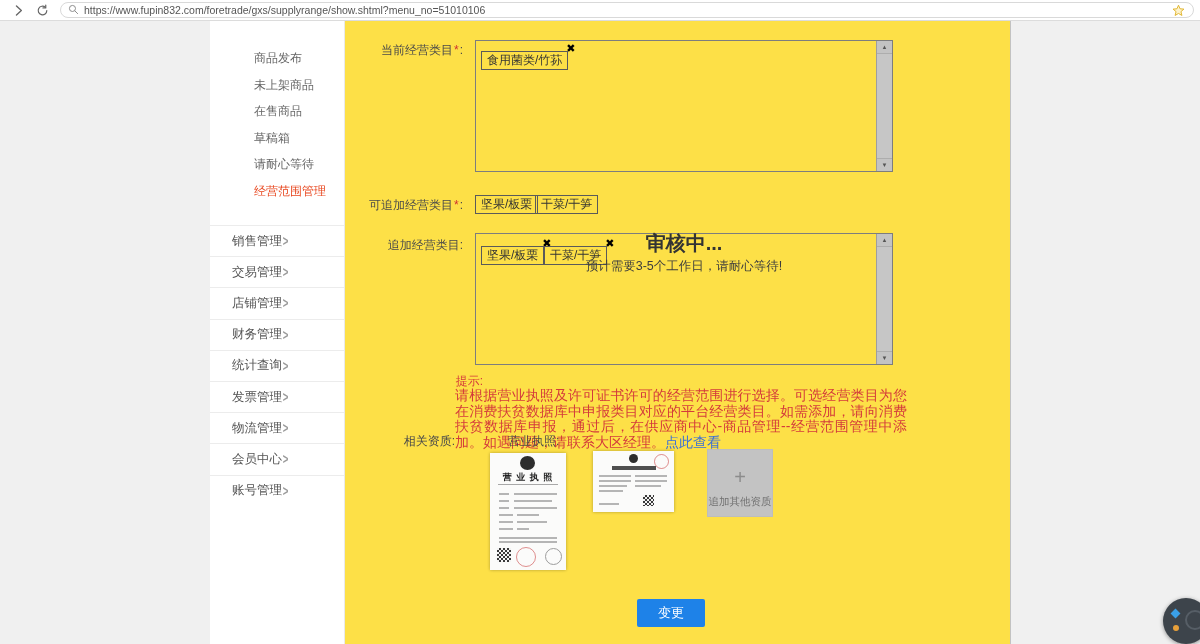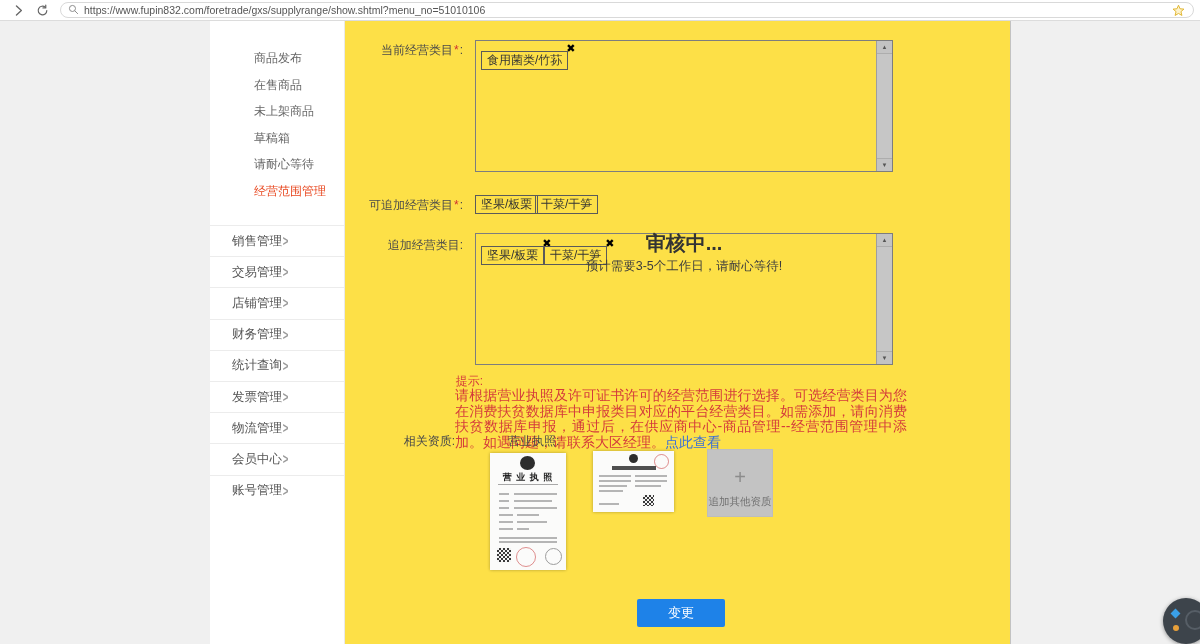--- a/index.html
+++ b/index.html
@@ -63,21 +63,21 @@
   .titlebar{position:absolute;height:4px;background:#4f4f4f}
   .qr{position:absolute;background:#444;background-image:repeating-conic-gradient(#3a3a3a 0% 25%,#f4f4f4 0% 50%);background-size:4px 4px}
   .stamp-red{position:absolute;border-radius:50%;border:1.5px solid rgba(198,52,52,.55)}
   .stamp-gray{position:absolute;border-radius:50%;border:1px solid #9d9d9d}
 
   .addbox{position:absolute;left:362px;top:428px;width:66px;height:68px;background:#c3c3c3;border:1px solid #bdbdbd;
     text-align:center;cursor:pointer}
   .plus{font-size:20px;color:#8c8c8c;line-height:20px;margin-top:17px;font-weight:300}
   .add-label{font-size:10.5px;color:#707070;margin-top:8px;white-space:nowrap}
 
-  .change-btn{position:absolute;left:292px;top:578px;width:88px;height:28px;background:var(--button-blue);
+  .change-btn{position:absolute;left:292px;top:578px;width:68px;height:28px;background:var(--button-blue);
     color:#fff;border:none;border-radius:2px;font-size:13px;cursor:pointer;font-family:inherit}
 
   
   .fwidget{position:absolute;left:1163px;top:598px;width:46px;height:46px;border-radius:50%;background:#3d444b;
     box-shadow:0 1px 4px rgba(0,0,0,.4);cursor:pointer;z-index:60;overflow:hidden}
   .fw-blue{position:absolute;left:9px;top:12px;width:7px;height:7px;background:#3aa0e8;transform:rotate(45deg)}
   .fw-orange{position:absolute;left:10px;top:27px;width:6px;height:6px;border-radius:50%;background:#e8a03a}
   .fw-ring{position:absolute;left:22px;top:12px;width:20px;height:20px;border-radius:50%;border:2px solid #565e66}
 </style>
 </head>
@@ -107,22 +107,22 @@
       <svg width="13" height="13" viewBox="0 0 16 16">
           <polygon points="8,1.5 9.9,5.9 14.7,6.3 11,9.4 12.2,14.1 8,11.6 3.8,14.1 5,9.4 1.3,6.3 6.1,5.9" fill="#fdf3cf" stroke="#e0b52e" stroke-width="1.2" stroke-linejoin="round"></polygon>
         </svg>
     </span>
   </div>
 </div>
 
 <div class="sidebar">
   <ul class="sub">
     <li>商品发布</li>
+    <li>未上架商品</li>
     <li>在售商品</li>
-    <li>未上架商品</li>
     <li>草稿箱</li>
     <li>请耐心等待</li>
     <li class="active">经营范围管理</li>
   </ul>
   <ul class="menus">
     <li>
         <span>销售管理</span>
         <span class="chev">&gt;</span>
       </li>
     <li>

